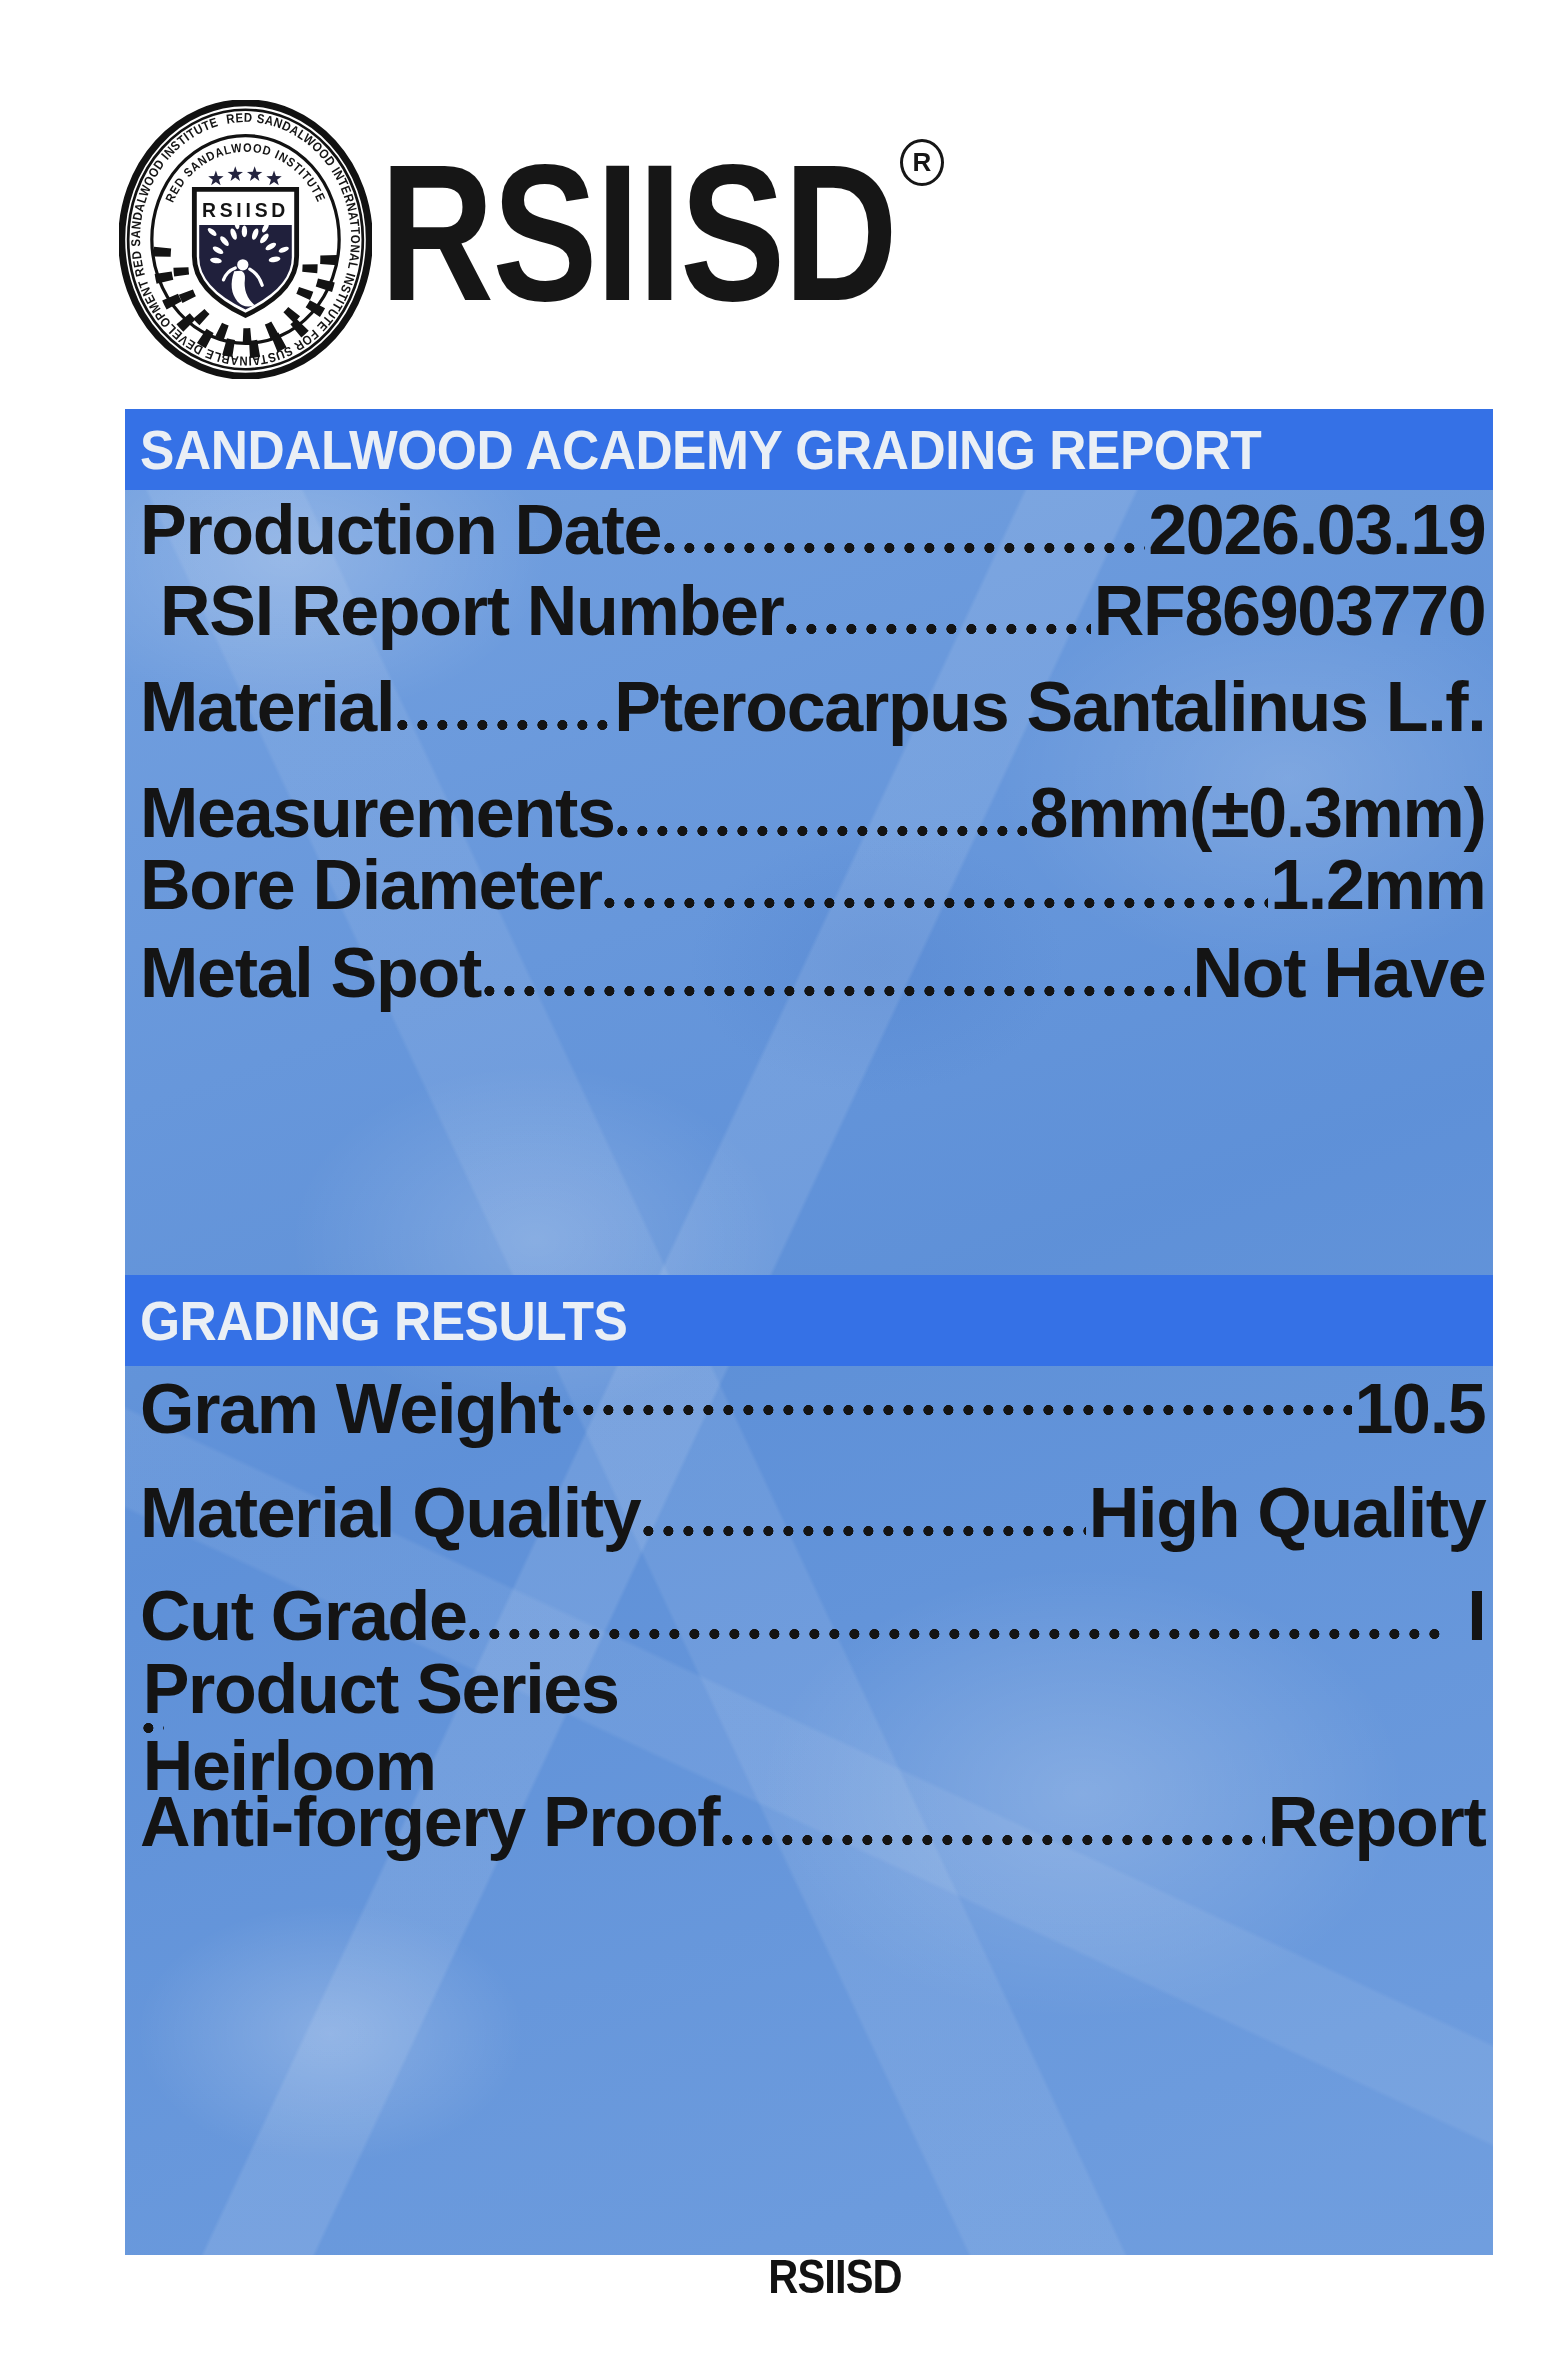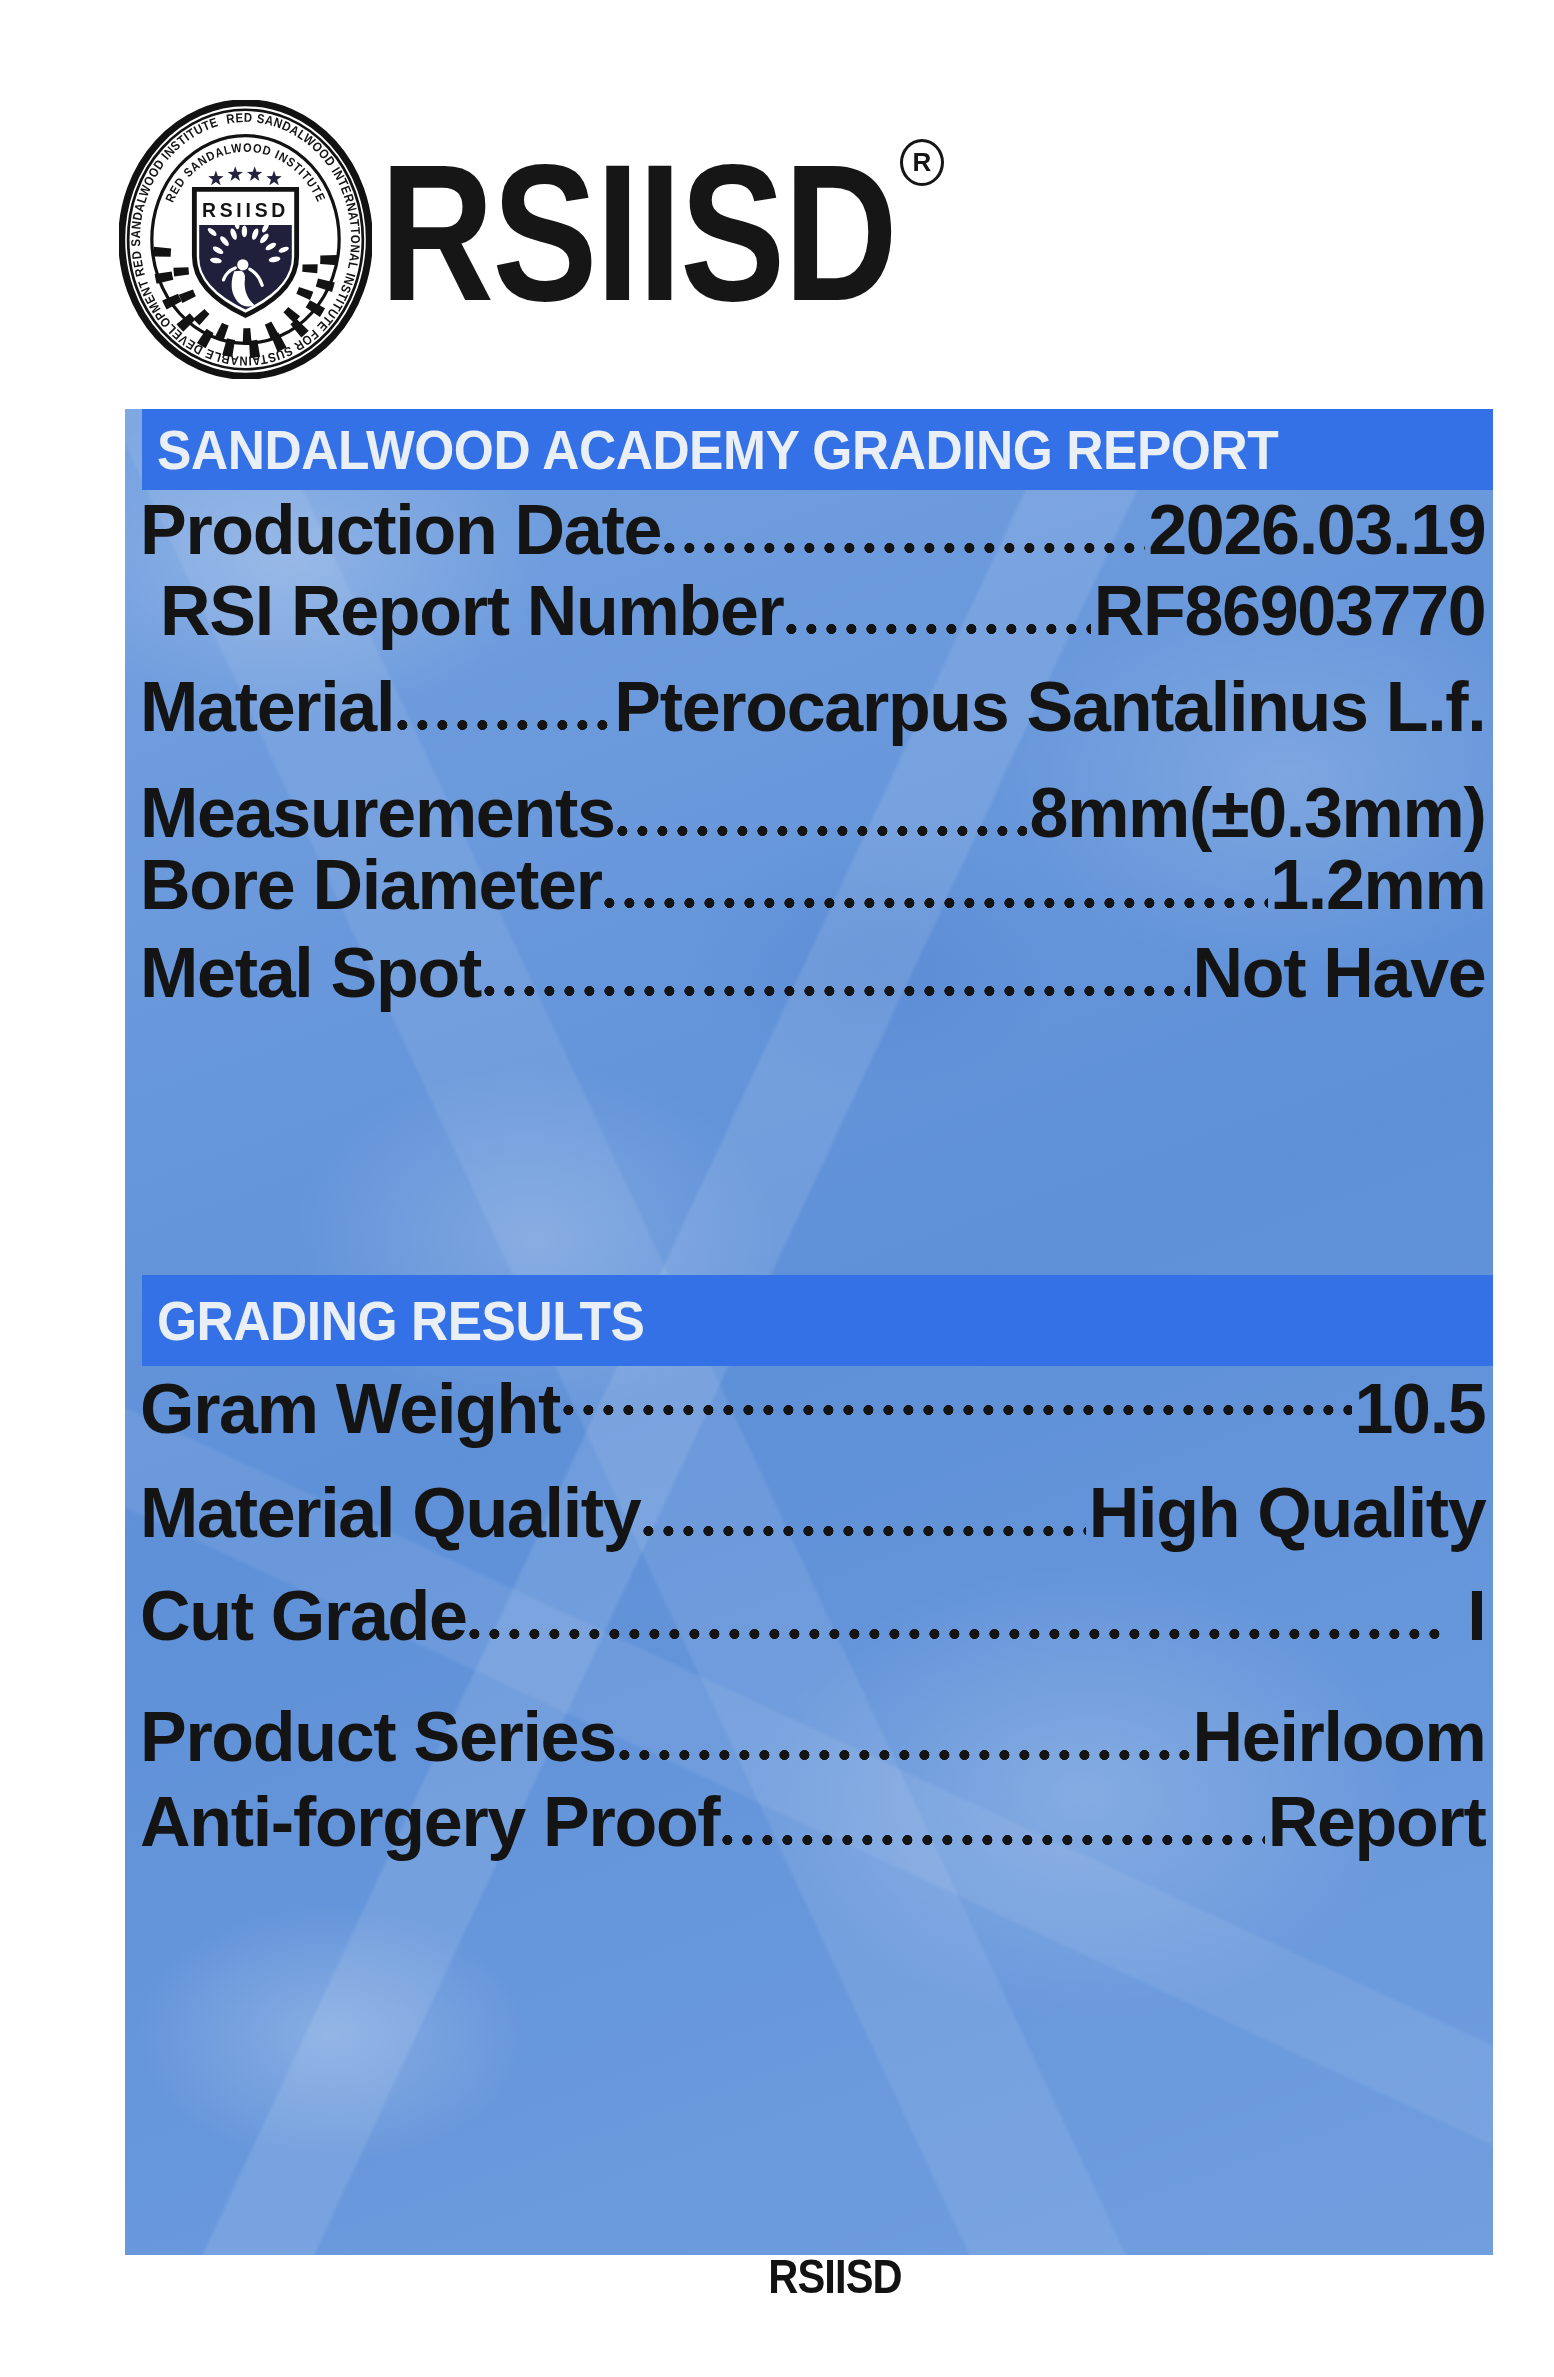--- a/index.html
+++ b/index.html
@@ -37,21 +37,21 @@
       linear-gradient(25deg, rgba(255,255,255,0) 30%, rgba(255,255,255,.07) 30.2%, rgba(255,255,255,.07) 34%, rgba(255,255,255,0) 34.2%),
       radial-gradient(ellipse 430px 269px at 12% 8%, rgba(255,255,255,.22), rgba(255,255,255,0) 60%),
       radial-gradient(ellipse 484px 323px at 85% 20%, rgba(255,255,255,.16), rgba(255,255,255,0) 60%),
       radial-gradient(ellipse 376px 269px at 30% 45%, rgba(255,255,255,.18), rgba(255,255,255,0) 65%),
       radial-gradient(ellipse 538px 376px at 70% 75%, rgba(255,255,255,.20), rgba(255,255,255,0) 60%),
       radial-gradient(ellipse 323px 215px at 15% 88%, rgba(255,255,255,.22), rgba(255,255,255,0) 60%),
       radial-gradient(ellipse 269px 188px at 55% 30%, rgba(70,120,200,.28), rgba(70,120,200,0) 70%),
       linear-gradient(160deg, rgba(255,255,255,.10) 0%, rgba(60,110,190,.14) 50%, rgba(255,255,255,.08) 100%);
   }
   .banner{
-    position:absolute;left:17px;width:100%;height:81px;
+    position:absolute;left:0;width:100%;height:81px;
     background:#3571E6;
     display:flex;align-items:center;
   }
   .banner.results{top:866px;height:91px;}
   .banner .banner-text{
     margin-left:15px;
     font-size:56px;font-weight:700;letter-spacing:-0.5px;
     color:#EAEFF5;white-space:nowrap;
     font-stretch:condensed;
     transform:scaleX(0.92);transform-origin:left center;
@@ -73,21 +73,21 @@
   .info-rows .row:nth-child(1){top:89px;}
   .info-rows .row:nth-child(2){top:170px;margin-left:20px;}
   .info-rows .row:nth-child(3){top:266px;}
   .info-rows .row:nth-child(4){top:372px;}
   .info-rows .row:nth-child(5){top:444px;}
   .info-rows .row:nth-child(6){top:532px;}
   
   .result-rows .row:nth-child(1){top:968px;align-items:center;}
   .result-rows .row:nth-child(2){top:1072px;}
   .result-rows .row:nth-child(3){top:1175px;}
-  .result-rows .row:nth-child(4){top:1296px;}
+  .result-rows .row:nth-child(4){top:1248px;flex-direction:column;}
   .result-rows .row:nth-child(5){top:1381px;}
   .result-rows .row:nth-child(3) .value{margin-left:18.3px;}
   
   .footer-brand{
     position:absolute;left:636px;top:2247px;width:398px;
     text-align:center;font-size:49px;line-height:59px;font-weight:700;letter-spacing:-1.1px;
     color:#121212;font-stretch:condensed;
     transform:scaleX(0.85);
   }
   

